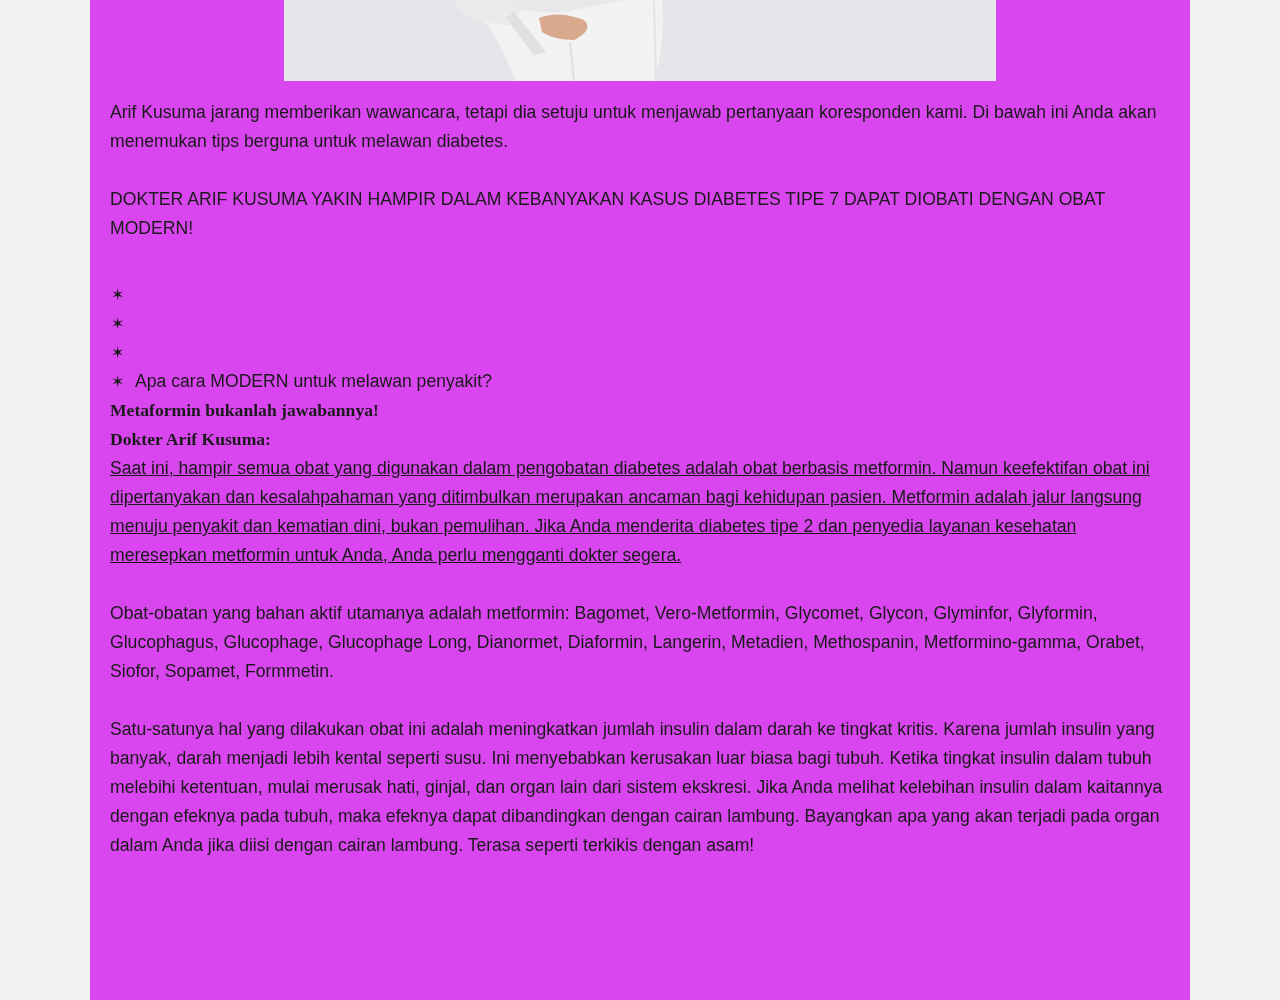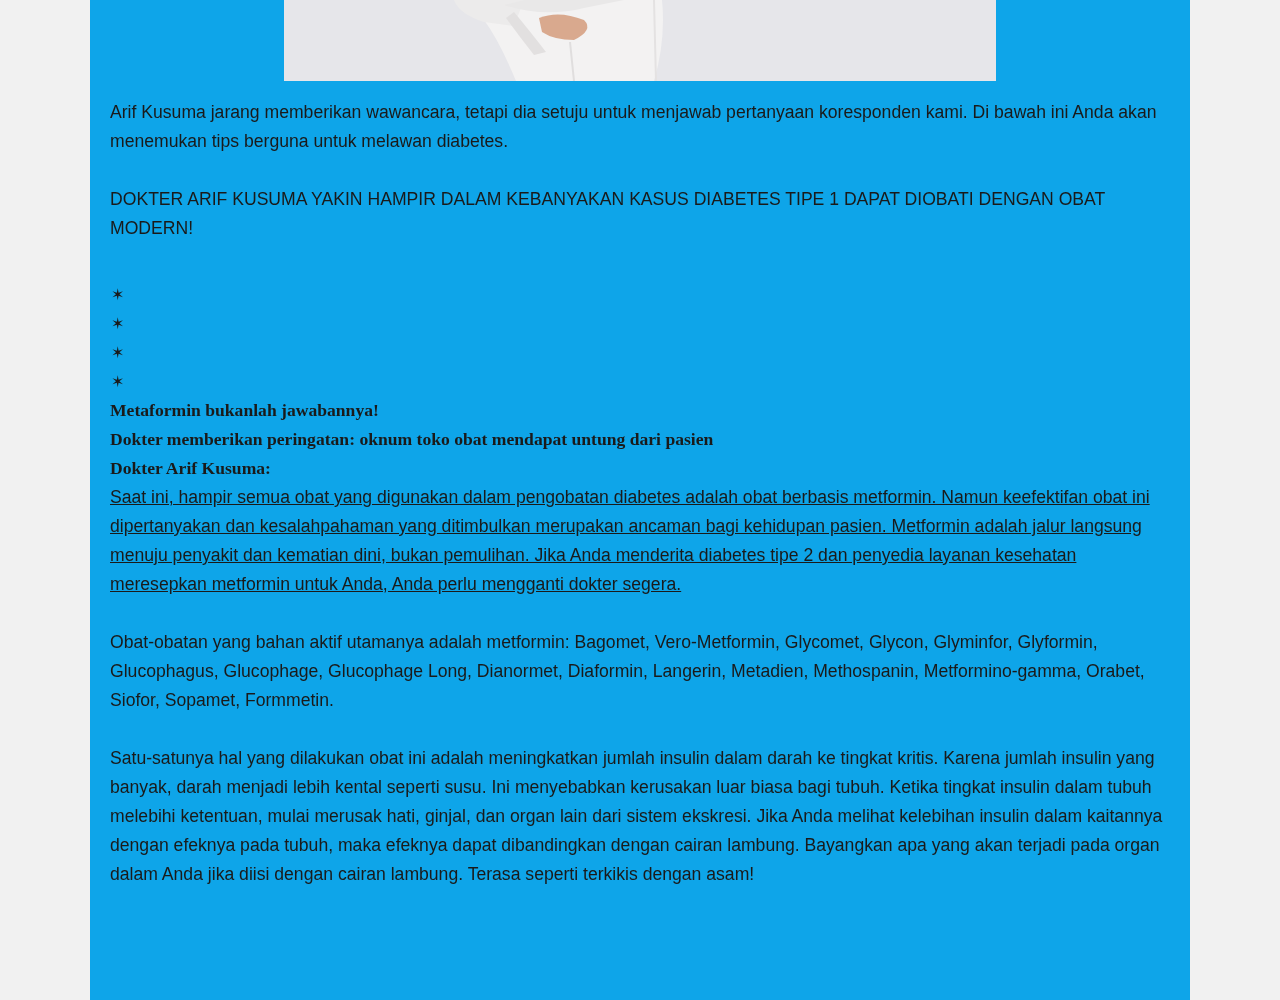--- a/index.html
+++ b/index.html
@@ -8,21 +8,21 @@
       background: #f1f1f1;
       font-family: "Liberation Sans", sans-serif;
       color: #1a1a1a;
     }
     .page {
       position: absolute;
       left: 90px;
       top: 0;
       width: 1100px;
       height: 1000px;
-      background: #0ea5e9;
+      background: #d946ef;
     }
     .hero {
       position: absolute;
       left: 194px;
       top: 0;
       width: 712px;
       height: 81px;
       background: #e6e6ea;
       overflow: hidden;
     }
@@ -70,42 +70,42 @@
       <line x1="370" y1="0" x2="372" y2="81" stroke="#e4e2e2" stroke-width="2"></line>
     </svg>
   </div>
 
   <div class="content">
 
     <p>Arif Kusuma jarang memberikan wawancara, tetapi dia setuju untuk menjawab pertanyaan koresponden kami. Di bawah ini Anda akan menemukan tips berguna untuk melawan diabetes.</p>
 
     <div class="gap-lg"></div>
 
-    <p>DOKTER ARIF KUSUMA YAKIN HAMPIR DALAM KEBANYAKAN KASUS DIABETES TIPE 1 DAPAT DIOBATI DENGAN OBAT MODERN!</p>
+    <p>DOKTER ARIF KUSUMA YAKIN HAMPIR DALAM KEBANYAKAN KASUS DIABETES TIPE 7 DAPAT DIOBATI DENGAN OBAT MODERN!</p>
 
     <div class="gap-lg"></div>
 
 
     <ul class="list">
       <li>
         <span class="star">✶</span>
       </li>
       <li>
         <span class="star">✶</span>
       </li>
       <li>
         <span class="star">✶</span>
       </li>
       <li>
         <span class="star">✶</span>
+        <span>Apa cara MODERN untuk melawan penyakit?</span>
       </li>
     </ul>
 
     <p class="bold h1">Metaformin bukanlah jawabannya!</p>
-    <p class="bold h2">Dokter memberikan peringatan: oknum toko obat mendapat untung dari pasien</p>
     <p class="bold h3">Dokter Arif Kusuma:</p>
 
     <p class="p-after-h">Saat ini, hampir semua obat yang digunakan dalam pengobatan diabetes adalah obat berbasis metformin. Namun keefektifan obat ini dipertanyakan dan kesalahpahaman yang ditimbulkan merupakan ancaman bagi kehidupan pasien. Metformin adalah jalur langsung menuju penyakit dan kematian dini, bukan pemulihan. Jika Anda menderita diabetes tipe 2 dan penyedia layanan kesehatan meresepkan metformin untuk Anda, Anda perlu mengganti dokter segera.</p>
     <div class="gap-lg"></div>
     <p>Obat-obatan yang bahan aktif utamanya adalah metformin: Bagomet, Vero-Metformin, Glycomet, Glycon, Glyminfor, Glyformin, Glucophagus, Glucophage, Glucophage Long, Dianormet, Diaformin, Langerin, Metadien, Methospanin, Metformino-gamma, Orabet, Siofor, Sopamet, Formmetin.</p>
     <div class="gap-lg"></div>
     <p>Satu-satunya hal yang dilakukan obat ini adalah meningkatkan jumlah insulin dalam darah ke tingkat kritis. Karena jumlah insulin yang banyak, darah menjadi lebih kental seperti susu. Ini menyebabkan kerusakan luar biasa bagi tubuh. Ketika tingkat insulin dalam tubuh melebihi ketentuan, mulai merusak hati, ginjal, dan organ lain dari sistem ekskresi. Jika Anda melihat kelebihan insulin dalam kaitannya dengan efeknya pada tubuh, maka efeknya dapat dibandingkan dengan cairan lambung. Bayangkan apa yang akan terjadi pada organ dalam Anda jika diisi dengan cairan lambung. Terasa seperti terkikis dengan asam!</p>
 
   </div>
 </div>

